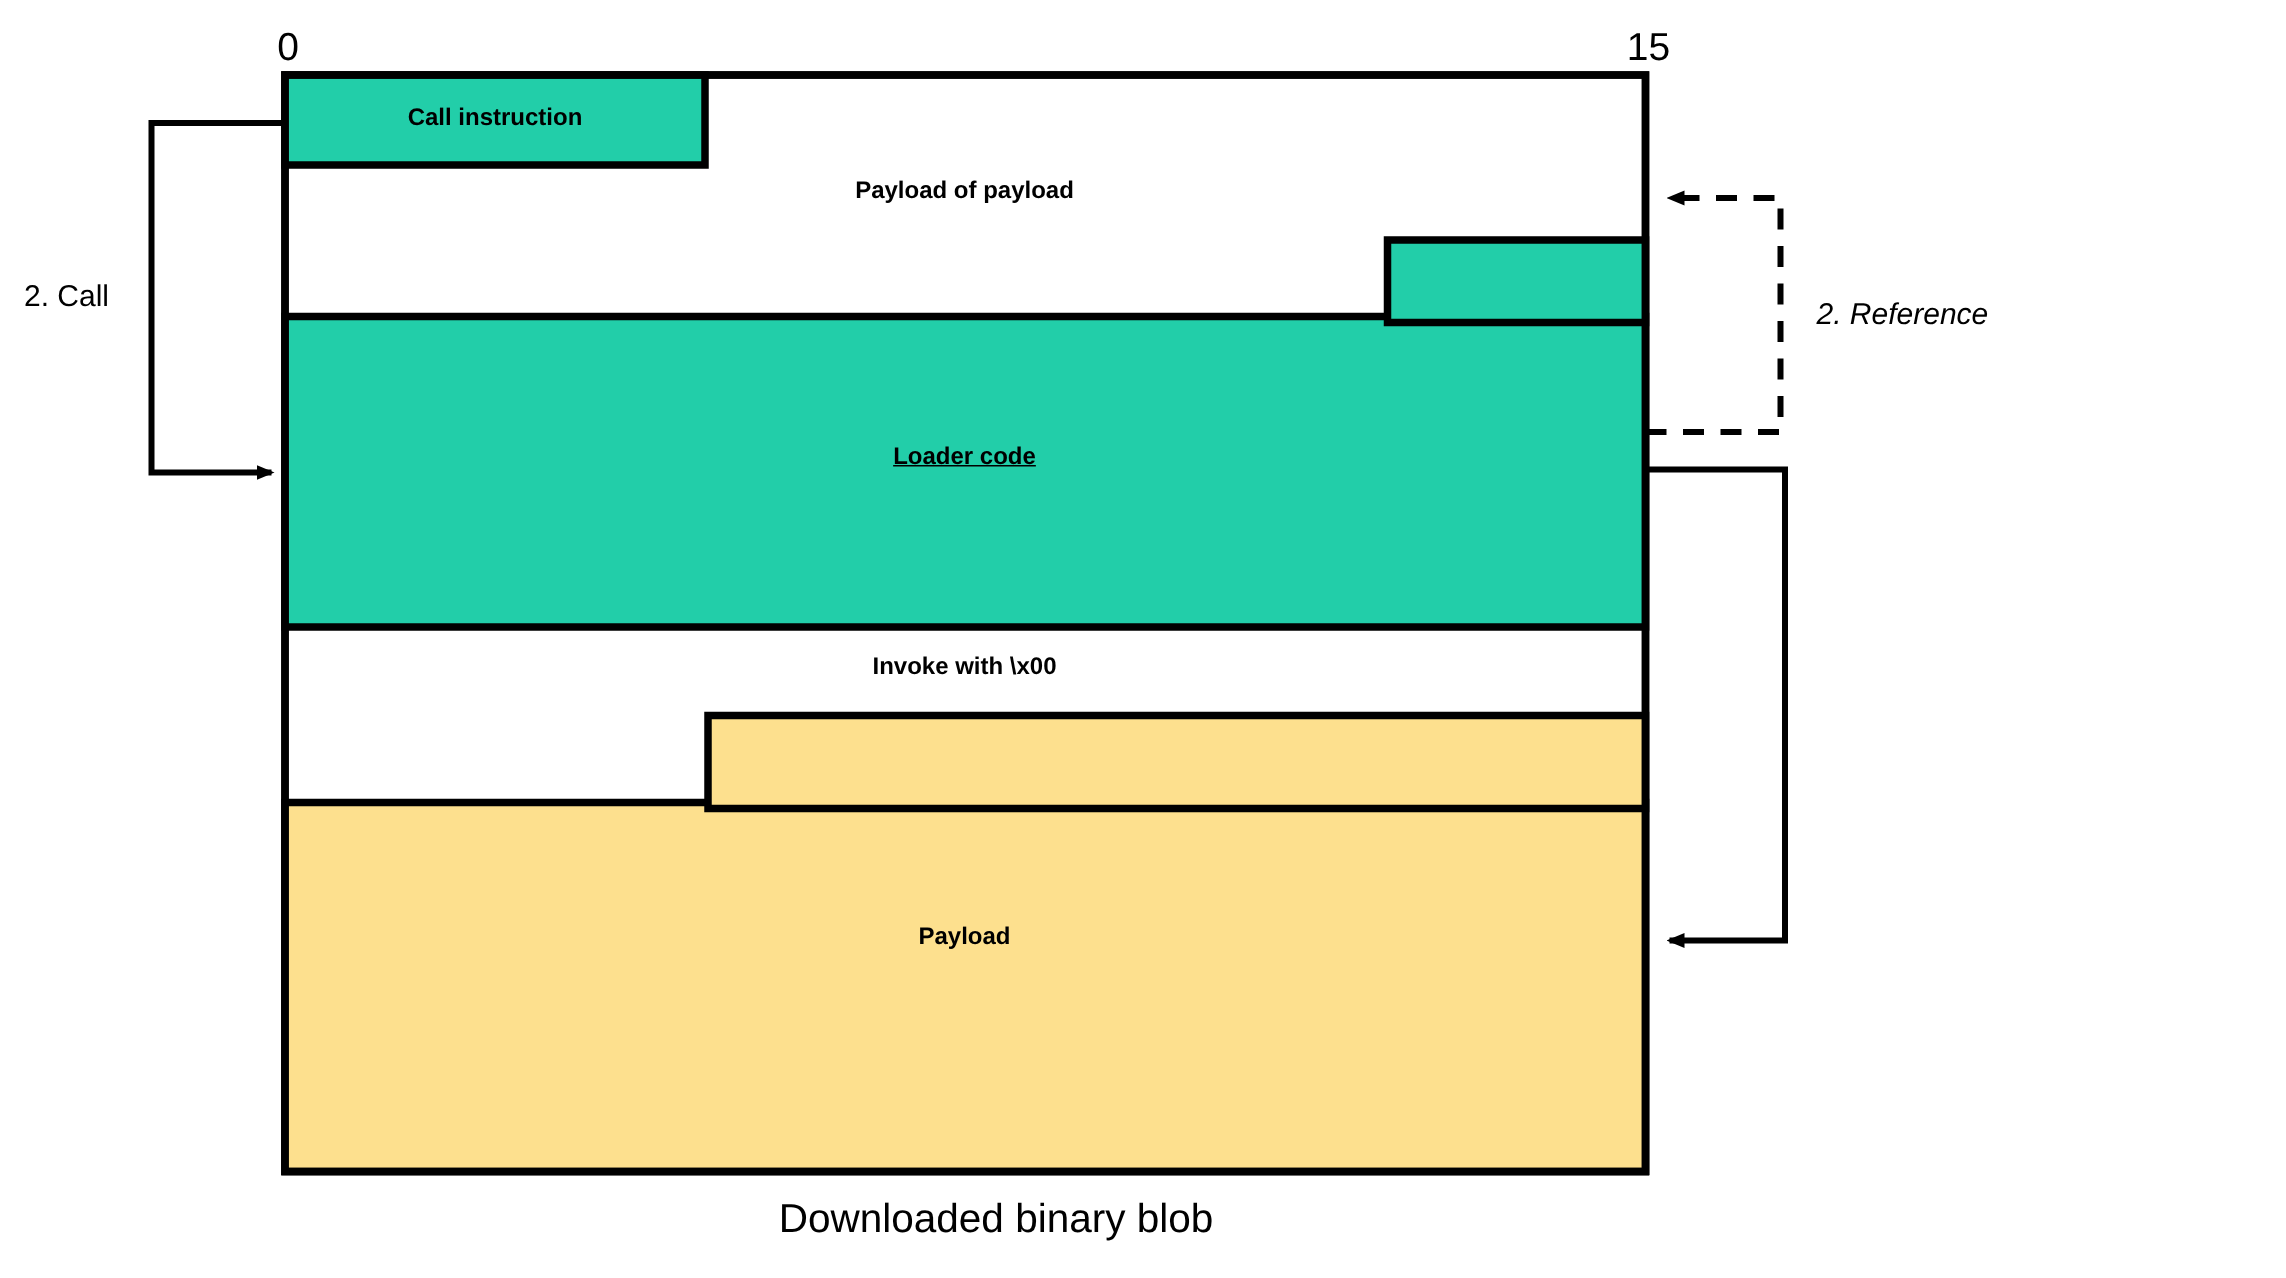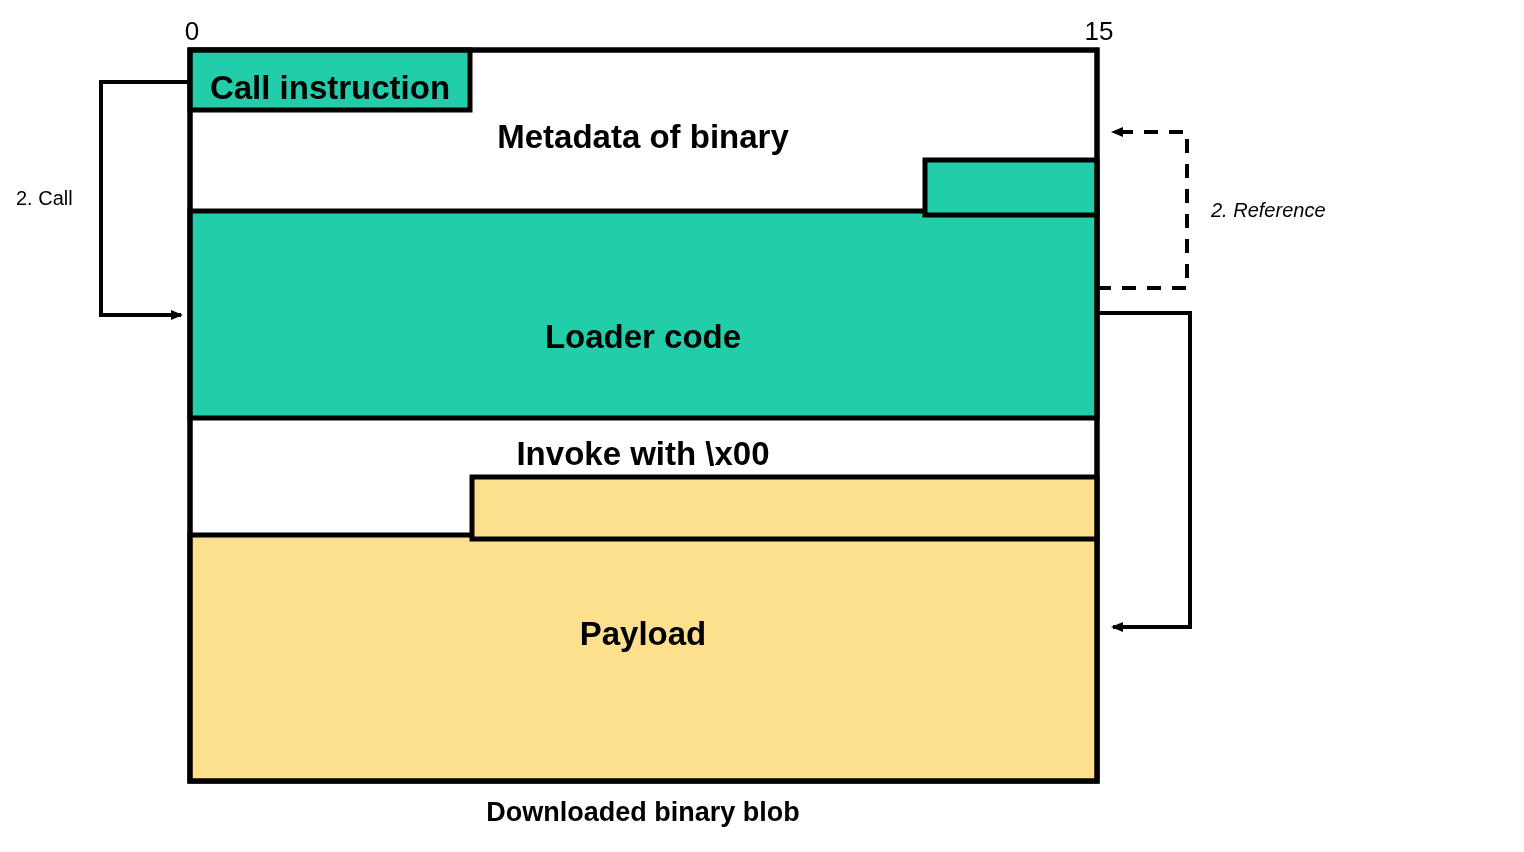--- a/index.html
+++ b/index.html
@@ -31,35 +31,36 @@
     position: absolute;
     white-space: nowrap;
     line-height: 1;
   }
   .axis-num {
     font-size: 26px;
     font-weight: 400;
     color: #000000;
   }
   .block-label {
-    font-size: 33px;
+    font-size: 16px;
     font-weight: bold;
     color: #000000;
     text-align: center;
   }
   .step-label {
     font-size: 20px;
     font-weight: 400;
     color: #000000;
   }
   .caption {
     font-size: 27px;
-    font-weight: bold;
+    font-weight: normal;
     color: #000000;
     text-align: center;
+    margin-left: 21px;
   }
   .centered {
     transform: translateX(-50%);
   }
 </style>
 </head>
 <body>
 
 <div id="stage">
 
@@ -94,23 +95,23 @@
 
     <path d="M 1097,313 L 1190,313 L 1190,627 L 1113,627" fill="none" stroke="#000000" stroke-width="4" marker-end="url(#arrowSolid)"></path>
   </svg>
 
   <div class="lbl axis-num centered" style="left:192px; top:18px;">0</div>
 
   <div class="lbl axis-num centered" style="left:1099px; top:18px;">15</div>
 
   <div class="lbl block-label centered" style="left:330px; top:71px;">Call instruction</div>
 
-  <div class="lbl block-label centered" style="left:643px; top:120px;">Metadata of binary</div>
+  <div class="lbl block-label centered" style="left:643px; top:120px;">Payload of payload</div>
 
-  <div class="lbl block-label centered" style="left:643px; top:320px;">Loader code</div>
+  <div class="lbl block-label centered" style="left:643px; top:297px;text-decoration:underline;">Loader code</div>
 
   <div class="lbl block-label centered" style="left:643px; top:437px;">Invoke with \x00</div>
 
   <div class="lbl block-label centered" style="left:643px; top:617px;">Payload</div>
 
   <div class="lbl step-label" style="left:16px; top:188px;">2. Call</div>
 
   <div class="lbl step-label" style="left:1211px; top:200px;font-style:italic;">2. Reference</div>
 
 

